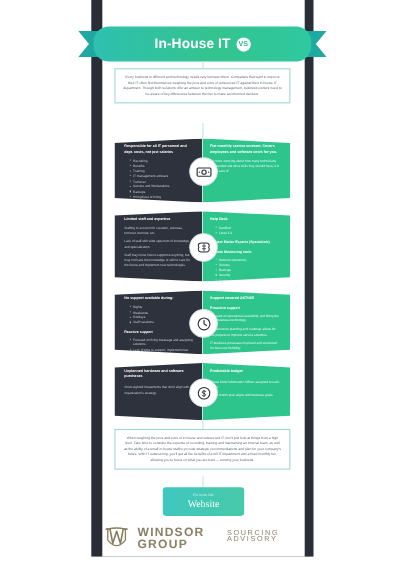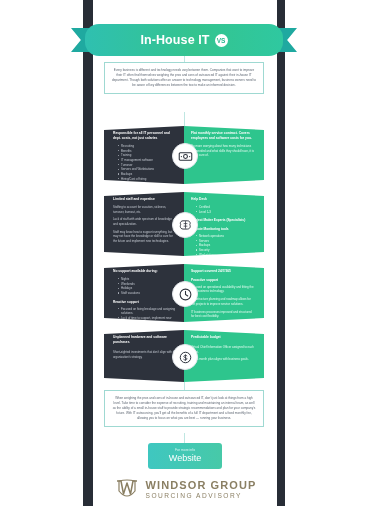--- a/index.html
+++ b/index.html
@@ -101,31 +101,32 @@
     display:flex;align-items:center;justify-content:center;z-index:4;
   }
   .row-icon svg{display:block;}
 
   
   .cta{
     position:absolute;left:148px;top:443px;width:74px;height:26px;border-radius:3px;
     background:linear-gradient(90deg,#3fc7c0 0%,#47c9a8 100%);
     display:flex;flex-direction:column;align-items:center;justify-content:center;
     cursor:pointer;
+    font-family:Liberation Serif, serif;
   }
   .cta .small{color:#d8f5f2;font-size:3.4px;line-height:1;margin-bottom:1.5px;}
   .cta .big{color:#ffffff;font-size:9px;line-height:1;}
 
   
   .footer{
     position:absolute;left:93px;top:474px;width:184px;height:32px;
     display:flex;align-items:center;justify-content:center;gap:6px;
   }
   .logo-mark{width:26px;height:24px;flex:0 0 auto;}
-  .logo-text{display:flex;flex-direction:column;line-height:1;}
+  .logo-text{display:flex;flex-direction:row;line-height:1;}
   .logo-text .l1{
     color:#8a7f63;font-size:11px;letter-spacing:1.1px;font-weight:bold;
   }
   .logo-text .l2{
     color:#8a7f63;font-size:6.6px;letter-spacing:1.5px;margin-top:2.5px;
   }
 </style>
 </head>
 <body>
 

